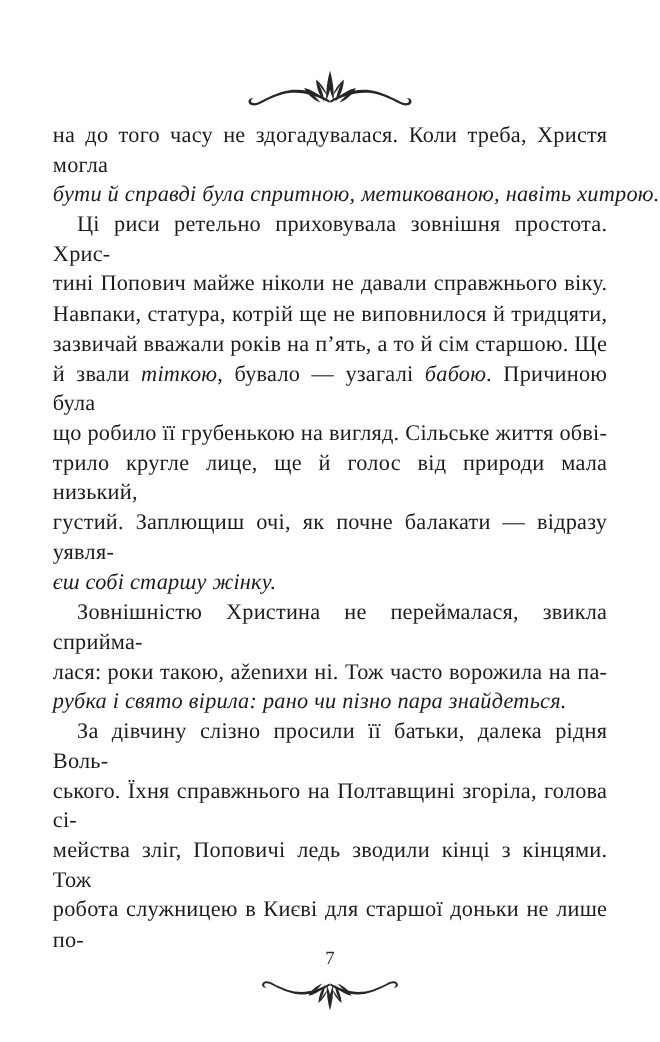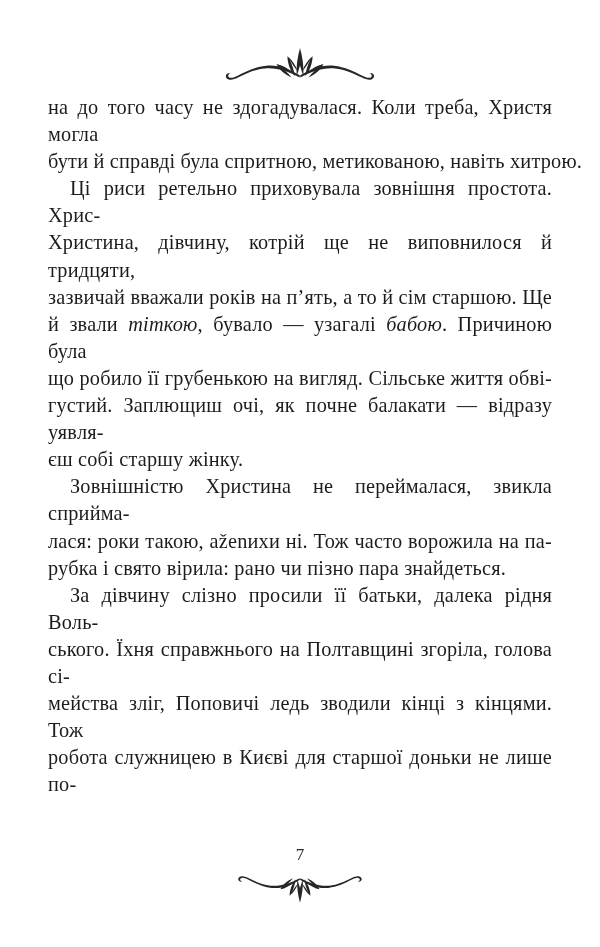--- a/index.html
+++ b/index.html
@@ -14,20 +14,21 @@
     overflow: hidden;
     font-family: "Liberation Serif", "DejaVu Serif", serif;
     color: #1c1c1c;
     -webkit-font-smoothing: antialiased;
   }
 
   .page {
     position: absolute;
     inset: 0;
     background: #ffffff;
+    margin-top: 16px;
   }
 
   
   .ornament {
     position: absolute;
     left: 50%;
     transform: translateX(-50%);
     width: 170px;
     height: 48px;
     line-height: 0;
@@ -60,20 +61,21 @@
   
   .line.just {
     text-align: justify;
     text-align-last: justify;
     white-space: normal;
   }
   .line.last {
     text-align: left;
     text-align-last: left;
     white-space: pre;
+    font-style: italic;
   }
   .ind { display: inline-block; width: 22px; }
   em { }
 
   
   .folio {
     position: absolute;
     left: 0;
     right: 0;
     top: 845px;
@@ -111,24 +113,26 @@
 
   <div class="body-text">
 
     <p class="para">
       <span class="line just">на до того часу не здогадувалася. Коли треба, Христя могла</span>
       <span class="line last">бути й справді була спритною, метикованою, навіть хитрою.</span>
     </p>
 
     <p class="para">
       <span class="line just"><span class="ind"></span><span>Ці риси ретельно приховувала зовнішня простота. Хрис-</span></span>
-      <span class="line just">Христина, дівчину, котрій ще не виповнилося й тридцяти,</span>
+      <span class="line just">тині Попович майже ніколи не давали справжнього віку.</span>
+      <span class="line just">Навпаки, статура, котрій ще не виповнилося й тридцяти,</span>
       <span class="line just">зазвичай вважали років на п’ять, а то й сім старшою. Ще</span>
       <span class="line just">й звали <em>тіткою</em>, бувало — узагалі <em>бабою</em>. Причиною була</span>
       <span class="line just">що робило її грубенькою на вигляд. Сільське життя обві-</span>
+      <span class="line just">трило кругле лице, ще й голос від природи мала низький,</span>
       <span class="line just">густий. Заплющиш очі, як почне балакати — відразу уявля-</span>
       <span class="line last">єш собі старшу жінку.</span>
     </p>
 
     <p class="para">
       <span class="line just"><span class="ind"></span><span>Зовнішністю Христина не переймалася, звикла сприйма-</span></span>
       <span class="line just">лася: роки такою, аženихи ні. Тож часто ворожила на па-</span>
       <span class="line last">рубка і свято вірила: рано чи пізно пара знайдеться.</span>
     </p>
 

